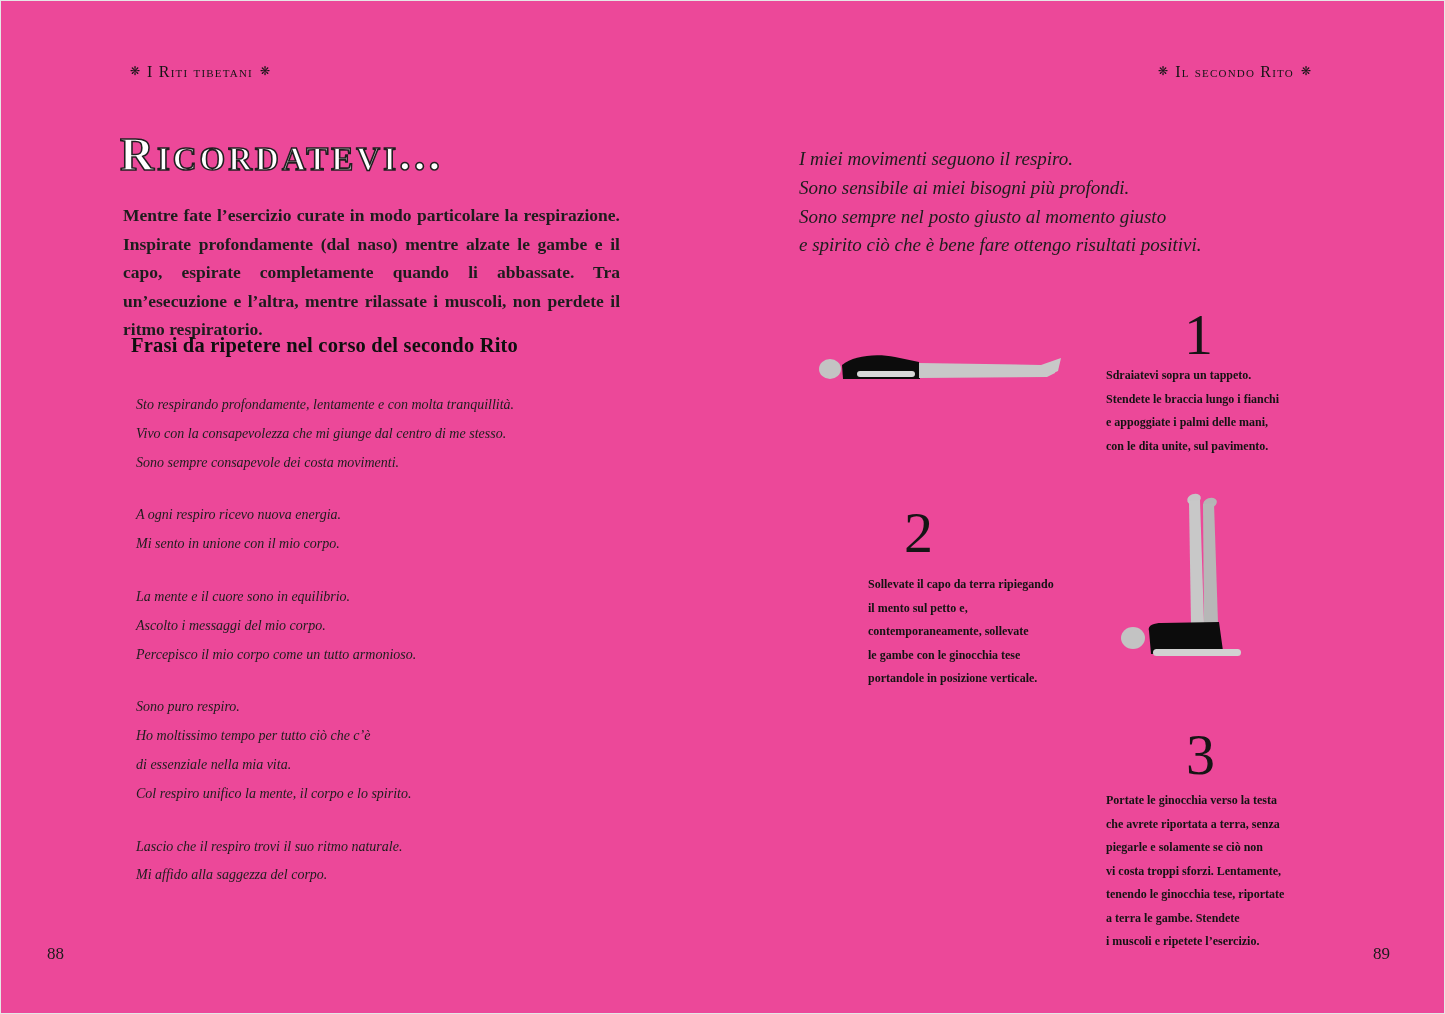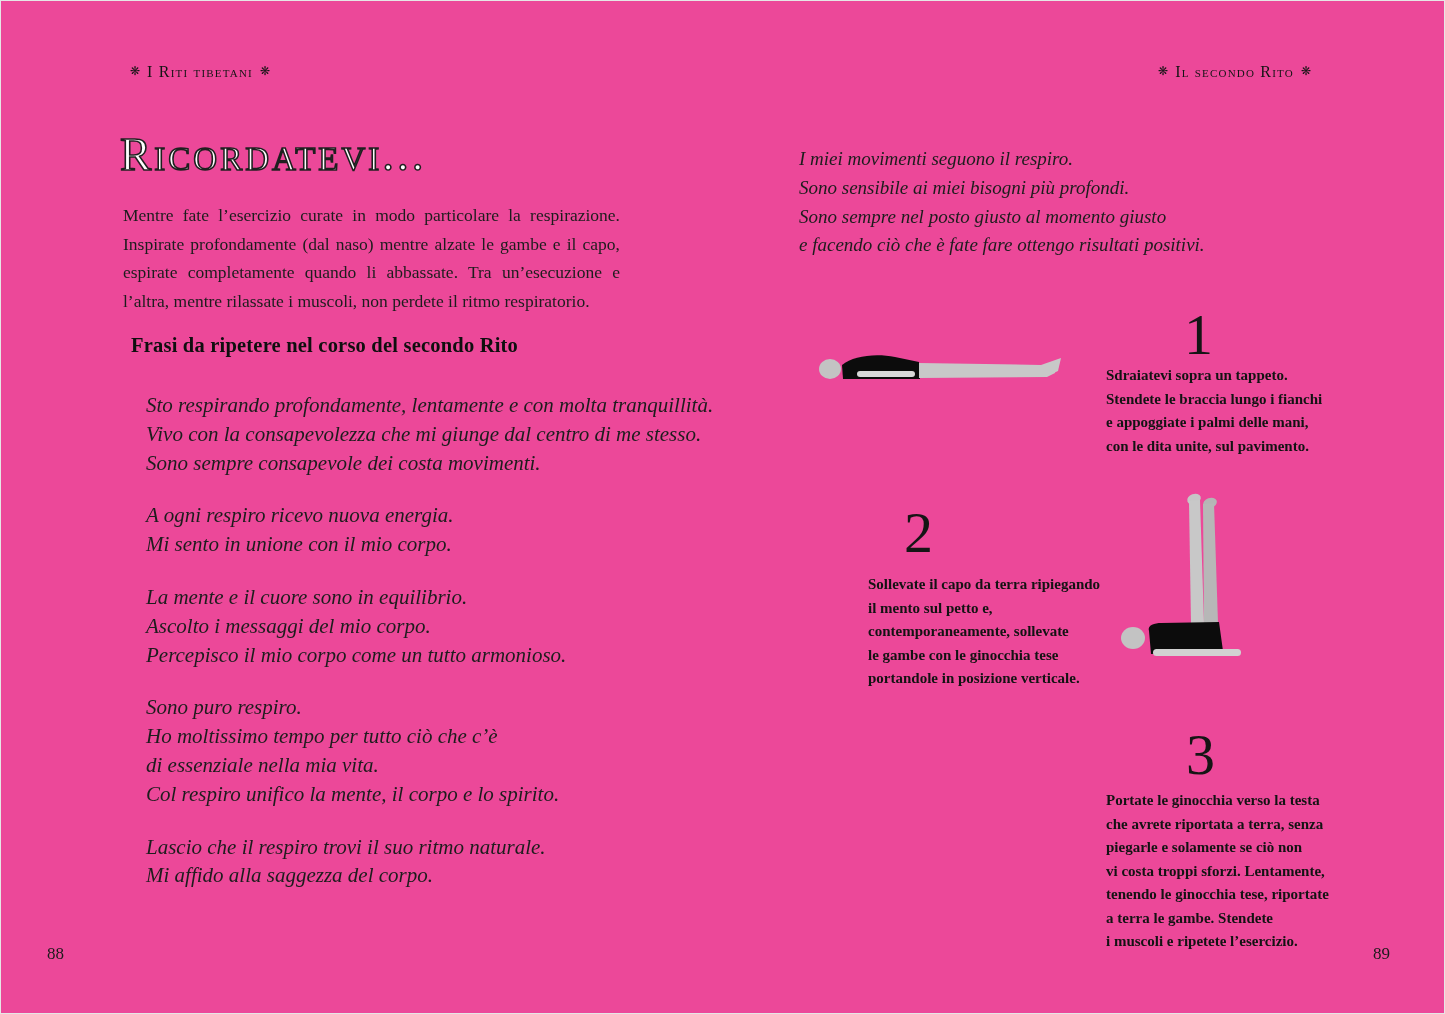--- a/index.html
+++ b/index.html
@@ -13,46 +13,46 @@
   .runhead {
     position:absolute; top:62px; font-size:16px;
     font-variant:small-caps; letter-spacing:1.2px; color:#141414;
     white-space:nowrap;
   }
   .runhead .orn { font-size:12px; position:relative; top:-2px; margin:0 7px; letter-spacing:0; }
   #runhead-left { left:122px; }
   #runhead-right { right:126px; }
   .title {
     position:absolute; left:119px; top:126px;
-    font-size:47px; font-weight:400; font-variant:small-caps;
+    font-size:47px; font-weight:700; font-variant:small-caps;
     letter-spacing:3px; color:#ffffff;
     -webkit-text-stroke:1.6px #1f1f1f;
     white-space:nowrap;
   }
   .intro {
     position:absolute; left:122px; top:200px; width:497px;
-    font-size:17.5px; line-height:28.5px; text-align:justify; color:#1d1d1d;
+    font-size:17.5px; line-height:28.5px; text-align:justify; color:#1d1d1d;font-weight:bold;
   }
   .subheading {
     position:absolute; left:130px; top:333px;
     font-size:20.5px; font-weight:bold; color:#0f0f0f; letter-spacing:0.2px;
     white-space:nowrap;
   }
-  .phrases { position:absolute; left:145px; top:390px; font-style:italic; font-size:21px; color:#1d1d1d; }
+  .phrases { position:absolute; left:135px; top:390px; font-style:italic; font-size:14px; color:#1d1d1d; }
   .phrase-group { margin-bottom:24px; }
   .phrase-group div, .r-intro div { line-height:28.8px; white-space:nowrap; }
   .pagenum { position:absolute; top:943px; font-size:17px; color:#1b1b1b; }
   #pagenum-left { left:46px; }
   #pagenum-right { right:54px; }
   .r-intro { position:absolute; left:798px; top:144px; font-style:italic; font-size:19px; color:#1d1d1d; }
   .step-num { position:absolute; font-size:58px; color:#151515; line-height:1; }
   #num-1 { left:1183px; top:305px; }
   #num-2 { left:903px; top:503px; }
   #num-3 { left:1185px; top:725px; }
-  .step-text { position:absolute; font-size:15px; font-weight:bold; color:#131313; }
+  .step-text { position:absolute; font-size:12px; font-weight:bold; color:#131313; }
   .step-text div { line-height:23.5px; white-space:nowrap; }
   #step1-text { left:1105px; top:363px; }
   #step2-text { left:867px; top:572px; }
   #step3-text { left:1105px; top:788px; }
   .illus { position:absolute; }
   #illus-1 { left:808px; top:343px; }
   #illus-2 { left:1096px; top:490px; }
 </style>
 </head>
 <body>
@@ -98,21 +98,21 @@
         <div>Mi affido alla saggezza del corpo.</div>
       </div>
   </div>
 
   <div class="pagenum" id="pagenum-left">88</div>
 
   <div class="r-intro">
       <div>I miei movimenti seguono il respiro.</div>
       <div>Sono sensibile ai miei bisogni più profondi.</div>
       <div>Sono sempre nel posto giusto al momento giusto</div>
-      <div>e facendo ciò che è fate fare ottengo risultati positivi.</div>
+      <div>e spirito ciò che è bene fare ottengo risultati positivi.</div>
     </div>
 
   <div class="step-num" id="num-1">1</div>
   <div class="illus" id="illus-1">
     <svg width="255" height="48" viewBox="0 0 255 48" aria-hidden="true">
       <ellipse cx="21" cy="25" rx="11" ry="10" fill="#c3c3c3"></ellipse>
       <path d="M33,21 C44,12 66,9 86,13 L110,18 L111,35 L34,35 Z" fill="#0c0c0c"></path>
       <path d="M110,19 L232,21 C242,22 247,25 246,29 L238,33 L110,34 Z" fill="#c8c8c8"></path>
       <path d="M232,21 L252,14 L249,27 L238,32 Z" fill="#c8c8c8"></path>
       <rect x="48" y="27" width="58" height="6" rx="3" fill="#d8d8d8"></rect>

